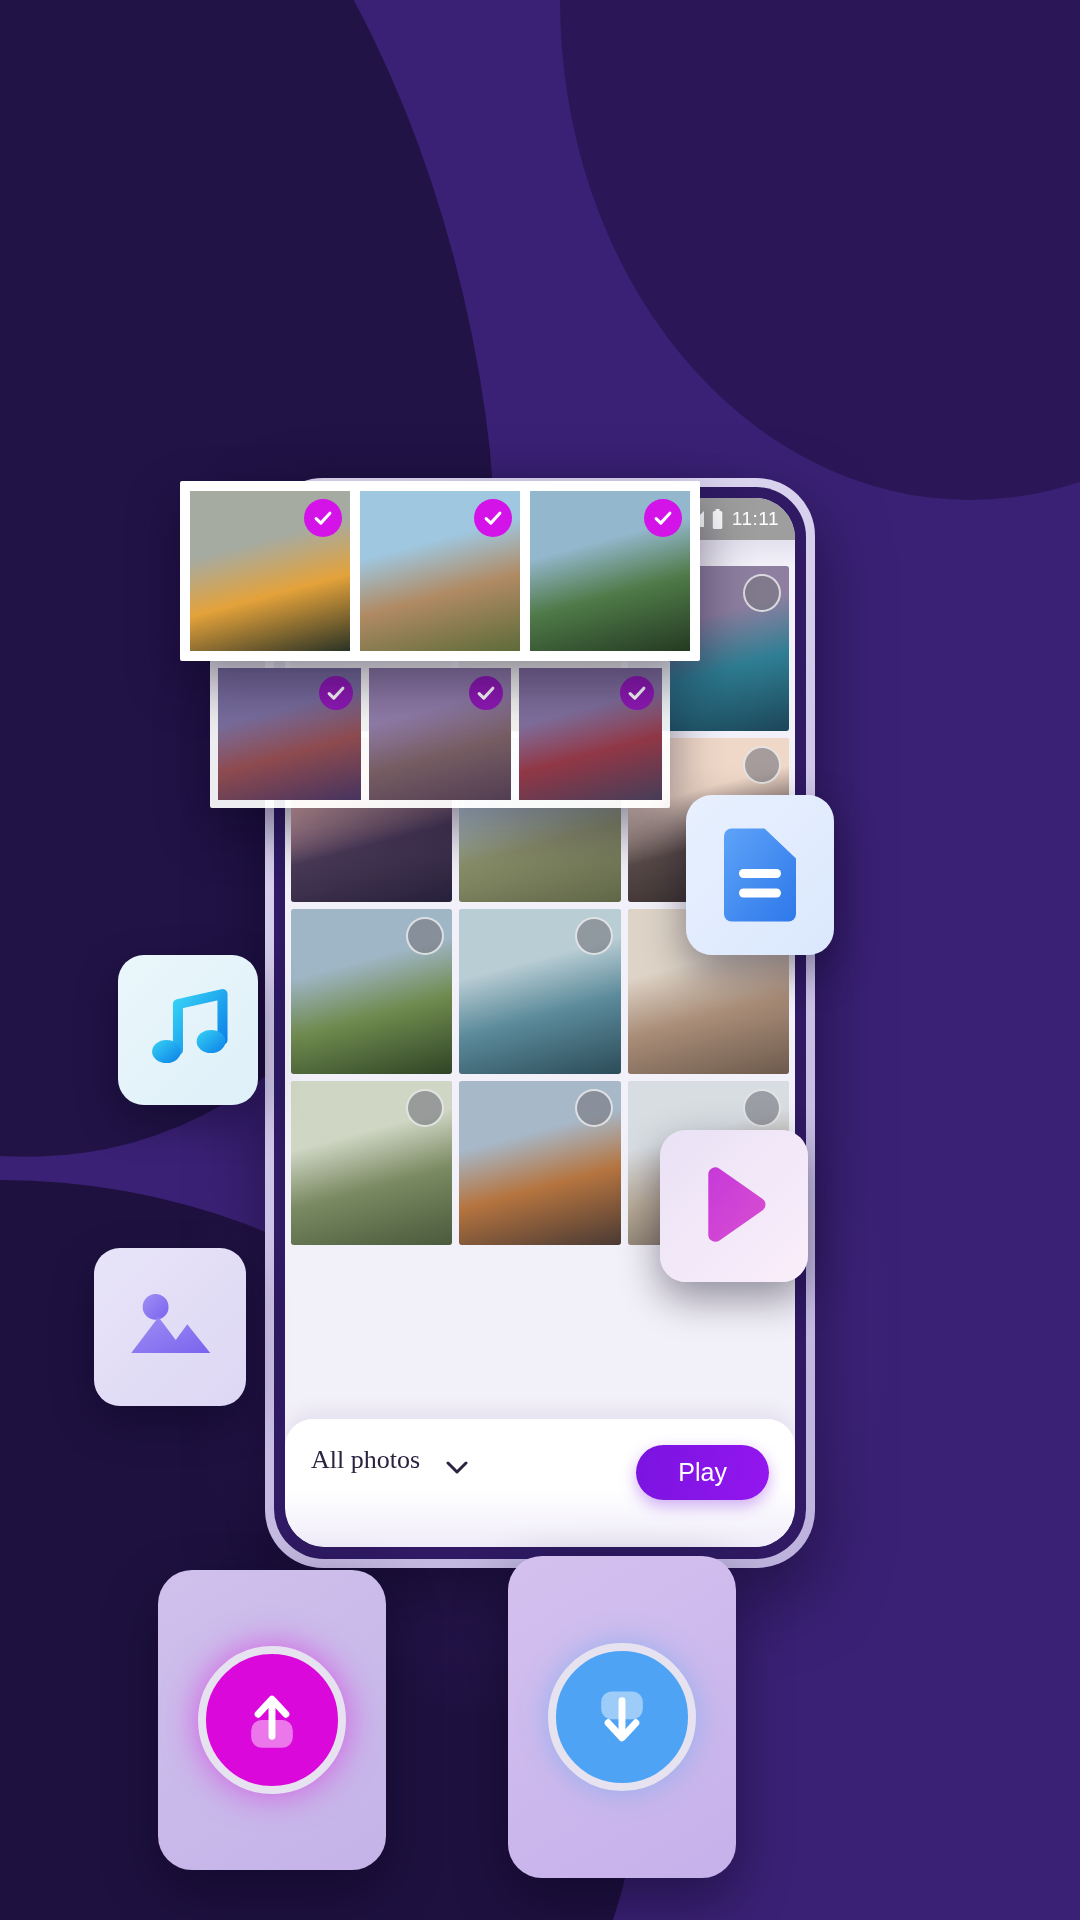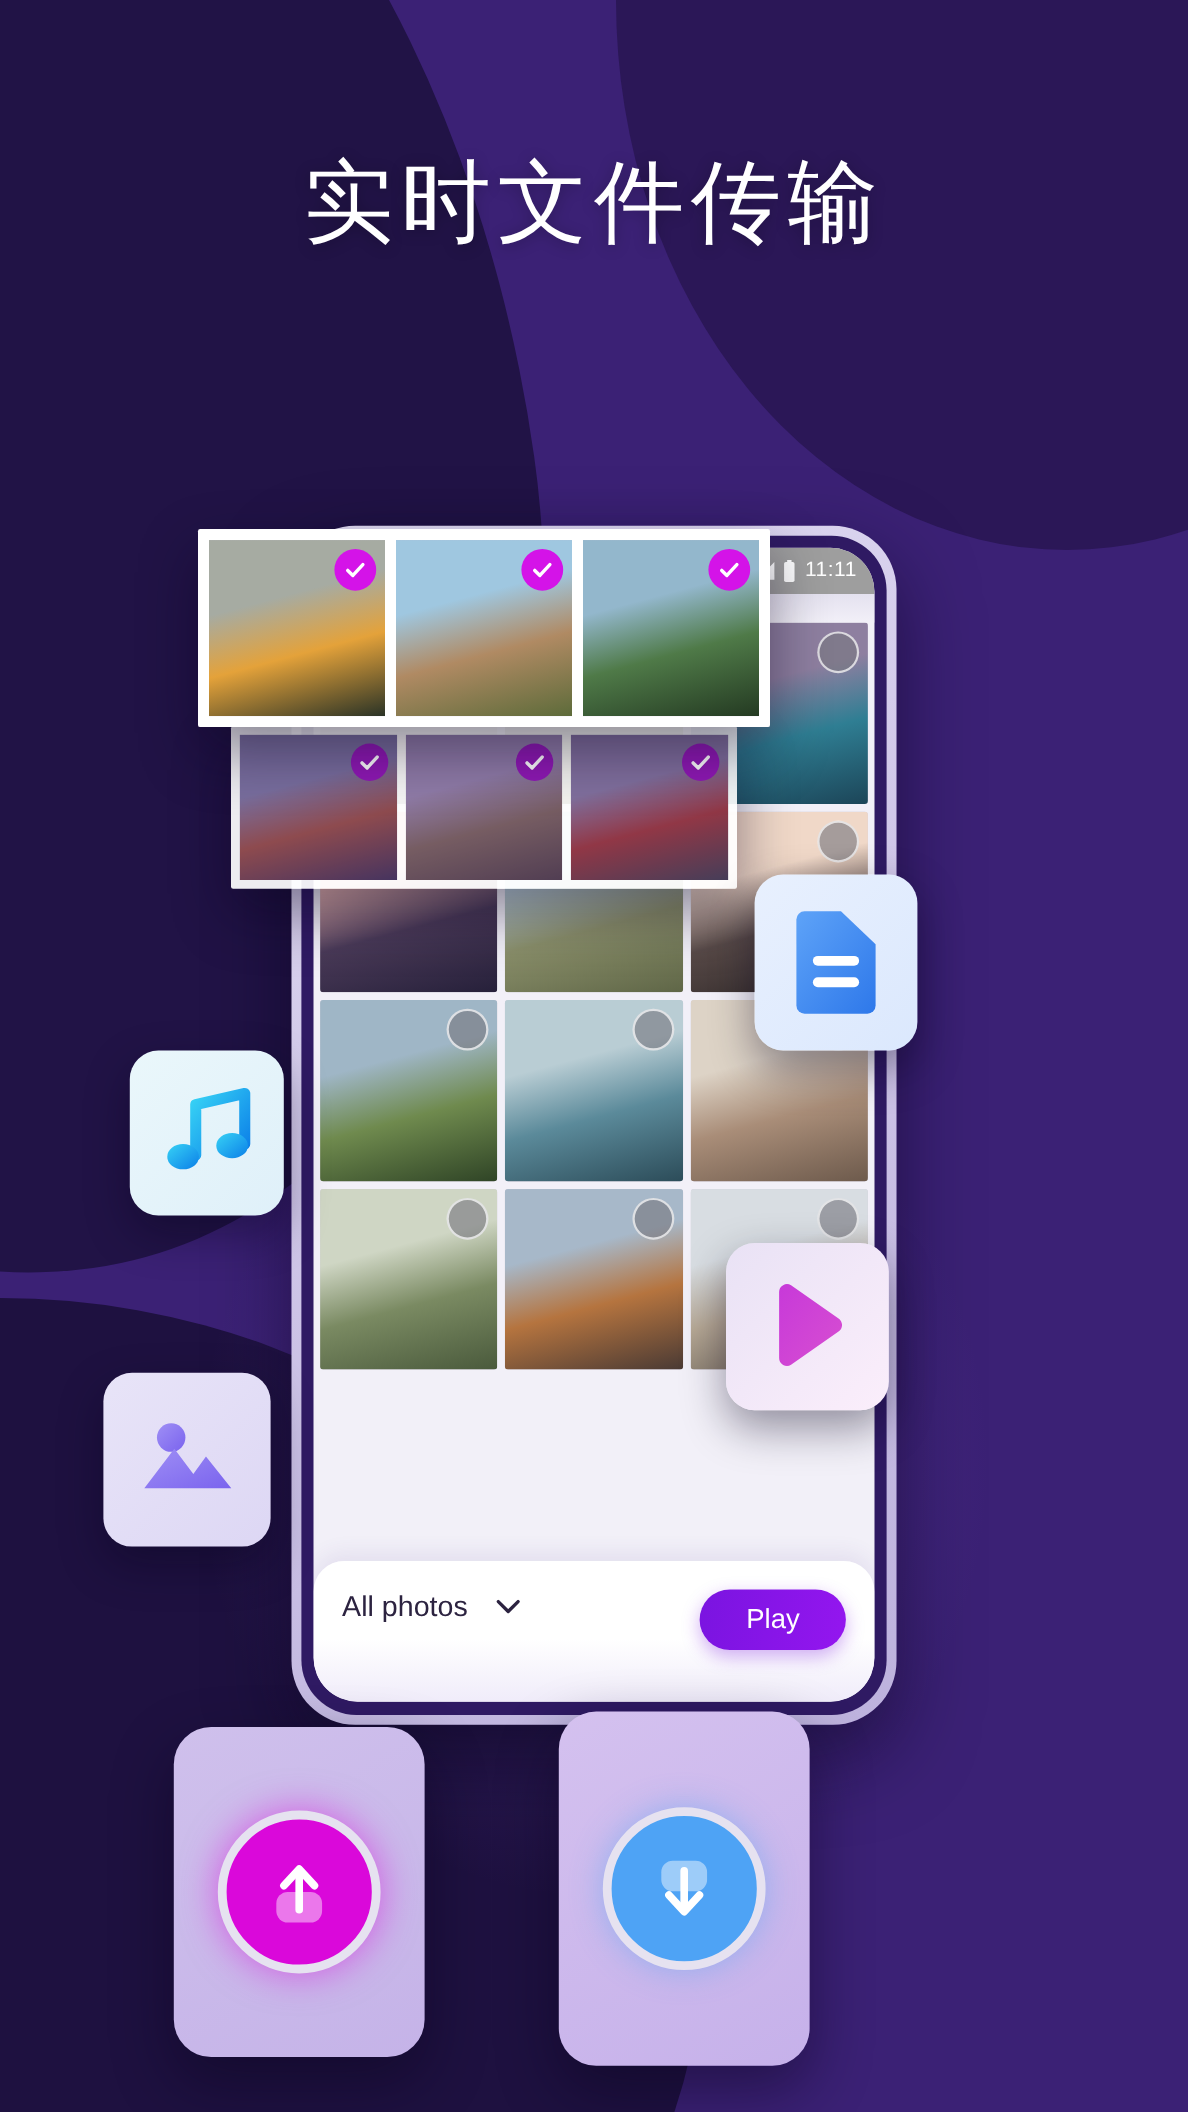--- a/index.html
+++ b/index.html
@@ -128,22 +128,22 @@
   .bottombar{
     position:relative; flex:0 0 128px;
     background:linear-gradient(#ffffff 55%,#f0ecfa 100%);
     border-radius:28px 28px 40px 40px;
     margin-top:-6px;
     display:flex; align-items:flex-start; padding:26px 26px 0 26px;
     justify-content:space-between;
     box-shadow:0 -8px 18px rgba(80,50,140,0.08);
   }
   .allphotos{
-    display:flex; align-items:center; gap:26px;
-    color:#2c2340; font-size:26px;
+    display:flex; align-items:flex-end; gap:26px;
+    color:#2c2340; font-size:26px;font-family:Liberation Serif, serif;
   }
   .chev{ display:block; }
   .playbtn{
     background:linear-gradient(100deg,#7a14e0,#9416ef);
     color:#ffffff; font-size:25px; font-weight:normal;
     border:none; border-radius:30px;
     padding:13px 42px;
     box-shadow:0 6px 16px rgba(120,20,220,0.35);
     cursor:pointer;
   }
@@ -236,21 +236,20 @@
 </head>
 <body>
 
 <div id="stage">
 
   <div class="bg-dark-right"></div>
   <div class="bg-dark-left"></div>
   <div class="bg-dark-bottom"></div>
   <div class="bg-glow"></div>
 
-  <div class="headline">实时文件传输</div>
 
   <div class="phone">
     <div class="phone-inner">
       <div class="screen">
 
         <div class="statusbar">
           <div class="cam-dot"></div>
           <svg class="sb-icon" width="24" height="18" viewBox="0 0 24 18">
               <path d="M12 17 L1.5 4.5 A16 16 0 0 1 22.5 4.5 Z" fill="#fff"></path>
             </svg>

